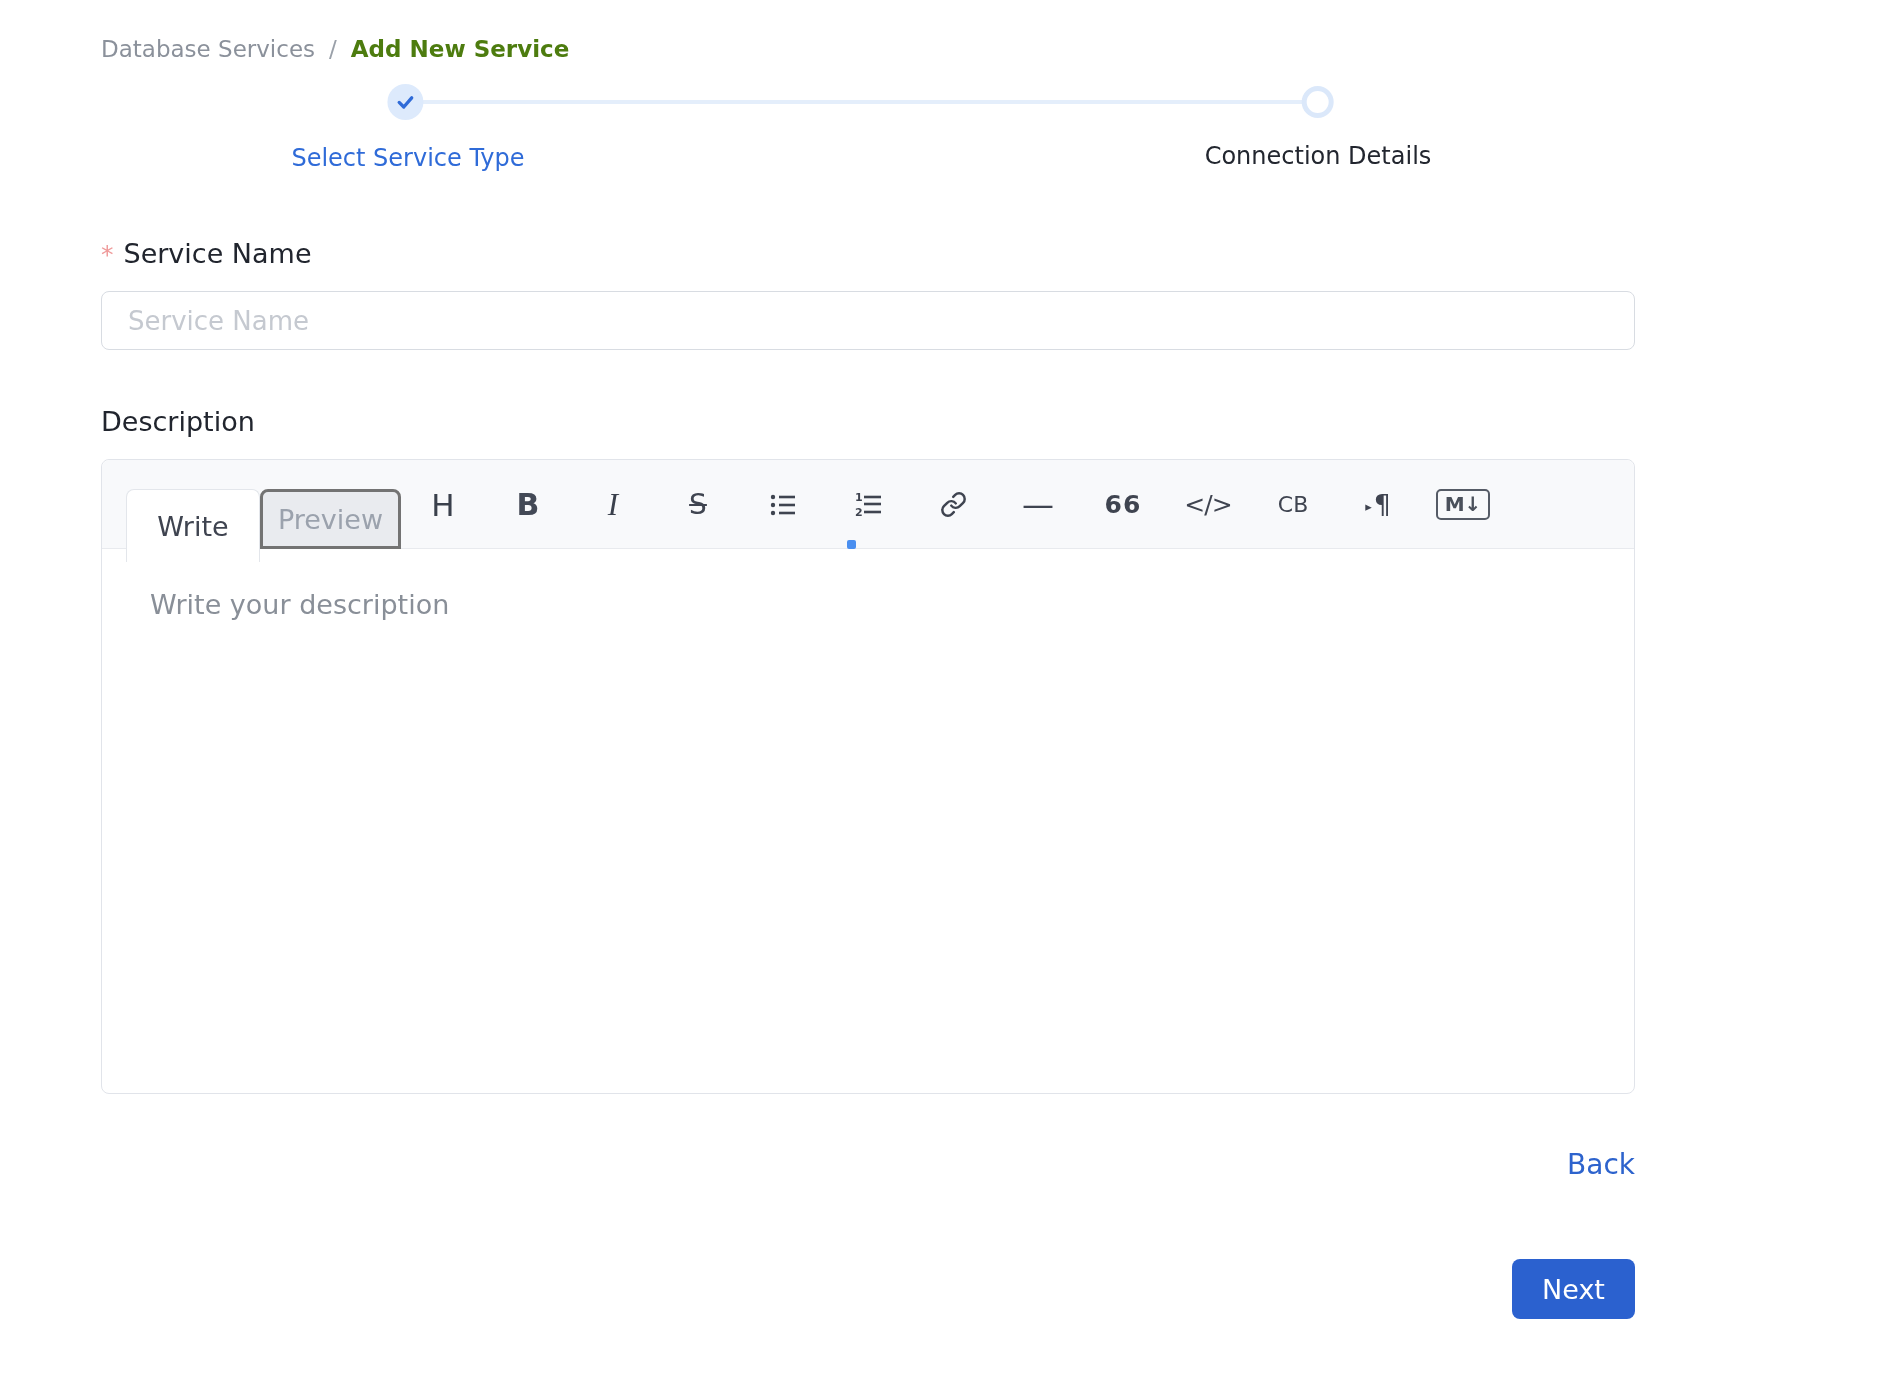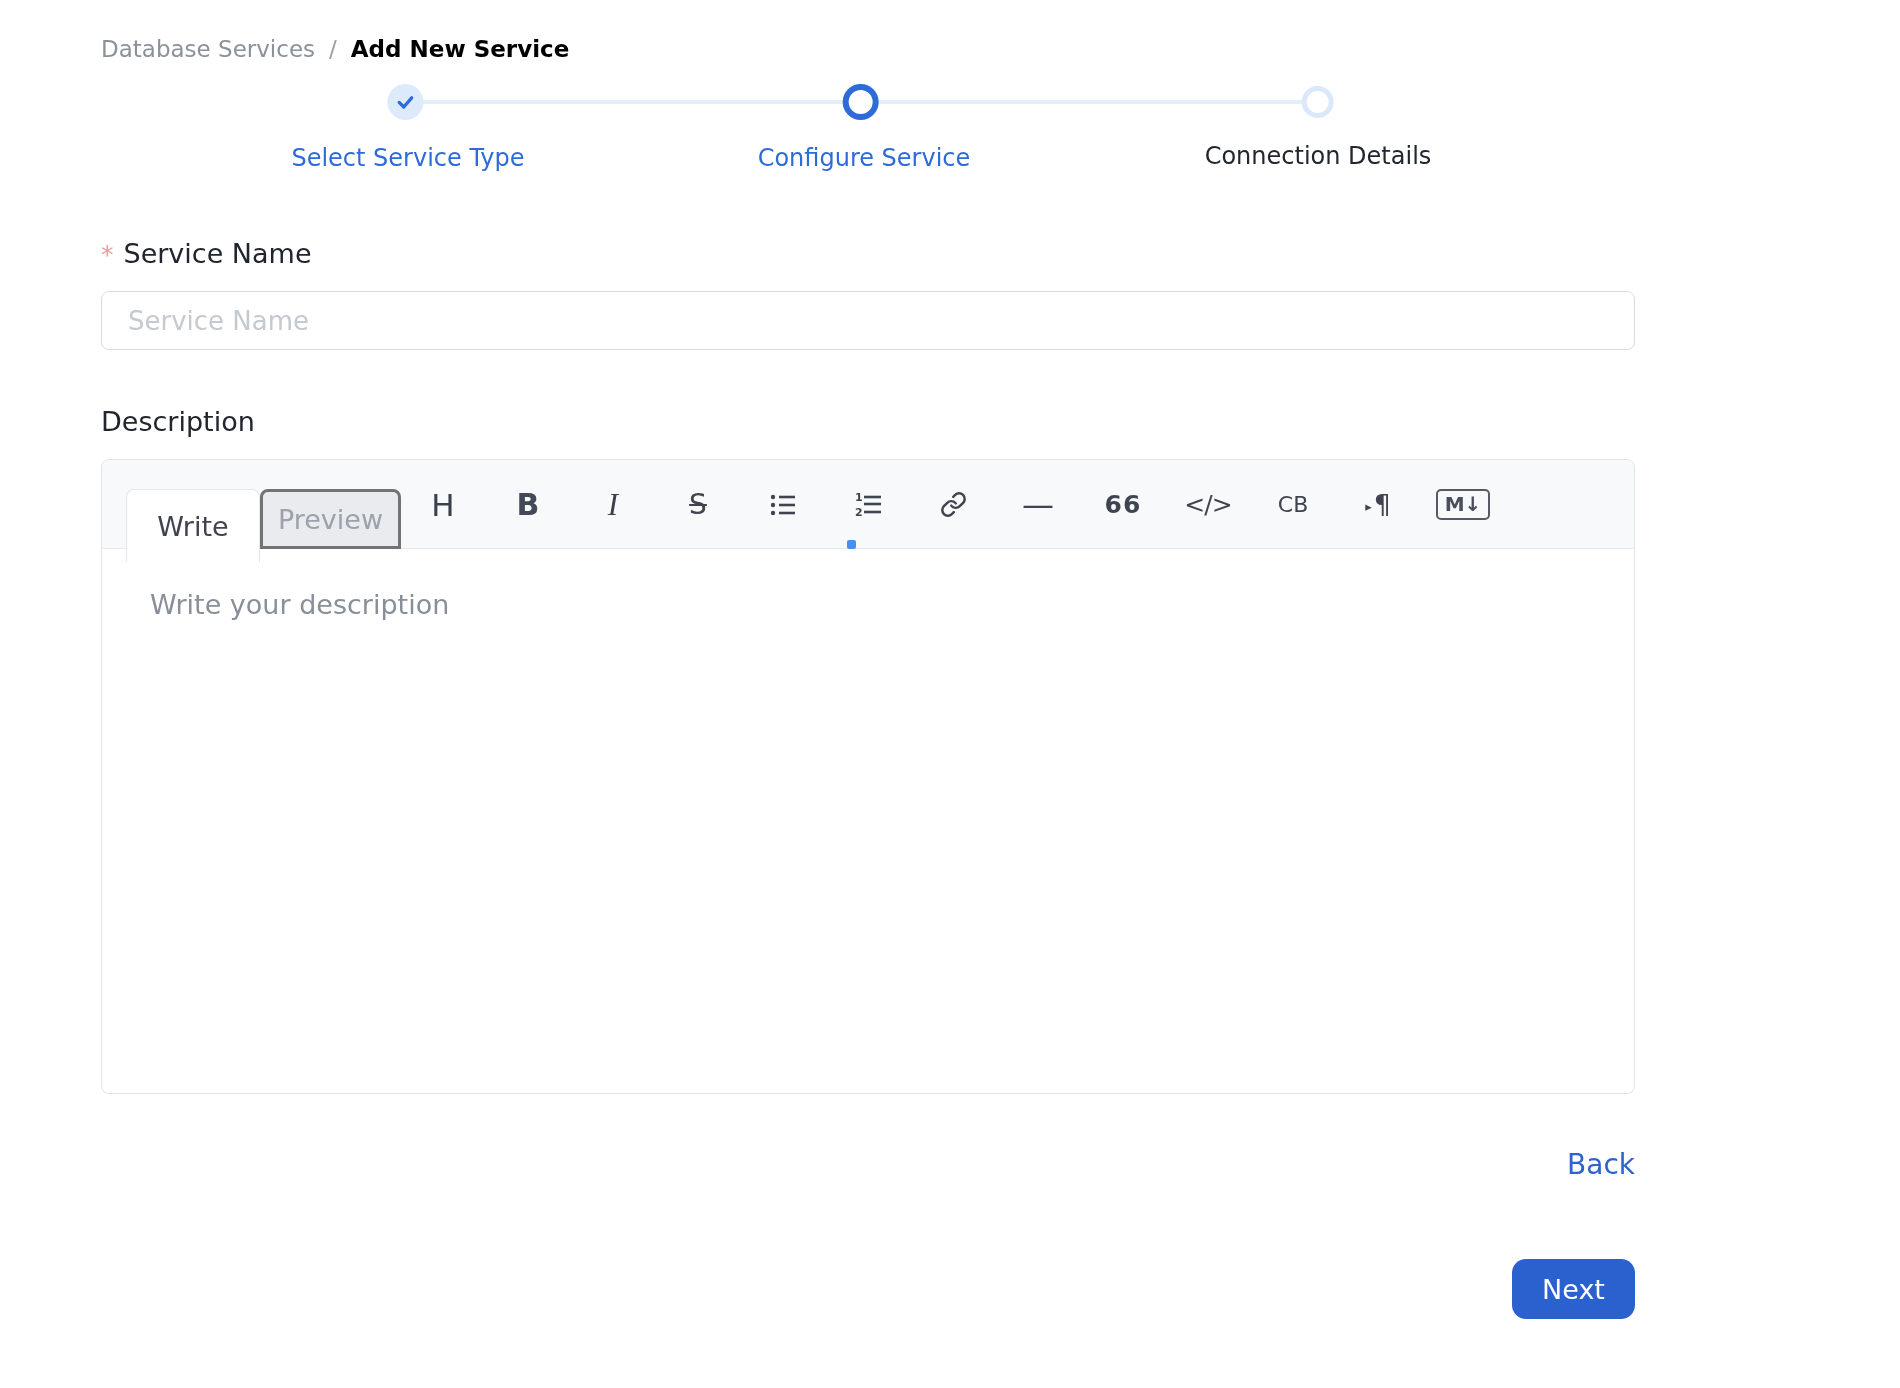--- a/index.html
+++ b/index.html
@@ -5,21 +5,21 @@
   * { margin:0; padding:0; box-sizing:border-box; }
   html,body { width:1900px; height:1388px; background:#ffffff; overflow:hidden;
               font-family:"DejaVu Sans","Liberation Sans",sans-serif; }
   .page { padding:36px 0 0 101px; width:1848px; }
   .content { width:1534px; }
 
   
   .breadcrumb { display:flex; align-items:center; gap:14px; font-size:23px; }
   .crumb-parent { color:#8b919b; cursor:pointer; }
   .crumb-sep { color:#9aa0a9; }
-  .crumb-current { color:#000000; font-weight:600; }
+  .crumb-current { color:#4d7c0f; font-weight:600; }
 
   
   .title-row { margin-top:38px; display:flex; align-items:center; gap:28px; height:52px; }
   .logo { width:44px; height:50px; }
   .page-title { font-size:31px; font-weight:500; color:#20242d; letter-spacing:.3px; }
 
   
   .stepper { position:relative; margin-top:22px; height:92px; }
   .step-line { position:absolute; left:304px; width:913px; top:16px; height:4px;
                background:#e4eefb; border-radius:2px; }
@@ -78,21 +78,21 @@
                   background:#4a8ff0; border-radius:2px; }
   .editor-body { padding:40px 48px; height:546px; cursor:text; }
   .editor-placeholder { font-size:27px; color:#898f98; }
 
   
   .actions { margin-top:54px; display:flex; justify-content:flex-end; align-items:flex-end;
              gap:78px; width:1534px;flex-direction:column; }
   .back-link { background:none; border:none; font-family:inherit; font-size:28px;
                color:#2d63cd; cursor:pointer; }
   .next-btn { width:123px; height:60px; background:#2b61cf; color:#ffffff; border:none;
-              border-radius:14px; font-size:27px; font-family:inherit; cursor:pointer; }
+              border-radius:8px; font-size:27px; font-family:inherit; cursor:pointer; }
 </style>
 </head>
 <body>
 
 <div class="page">
   <div class="content">
 
     
     <div class="breadcrumb">
       <span class="crumb-parent">Database Services</span>
@@ -108,24 +108,20 @@
 
       <div class="step step-1">
         <div class="dot dot-done">
           <svg width="20" height="20" viewBox="0 0 24 24">
             <polyline points="4.5,12.5 10,18 19.5,7" fill="none" stroke="#2f6bd8" stroke-width="4" stroke-linecap="round" stroke-linejoin="round"></polyline>
           </svg>
         </div>
         <div class="step-label label-blue">Select Service Type</div>
       </div>
 
-      <div class="step step-2">
-        <div class="dot dot-active"></div>
-        <div class="step-label label-blue">Configure Service</div>
-      </div>
 
       <div class="step step-3">
         <div class="dot dot-pending"></div>
         <div class="step-label label-dark">Connection Details</div>
       </div>
     </div>
 
     
     <div class="field-label">
       <span class="req">*</span><span>Service Name</span>

